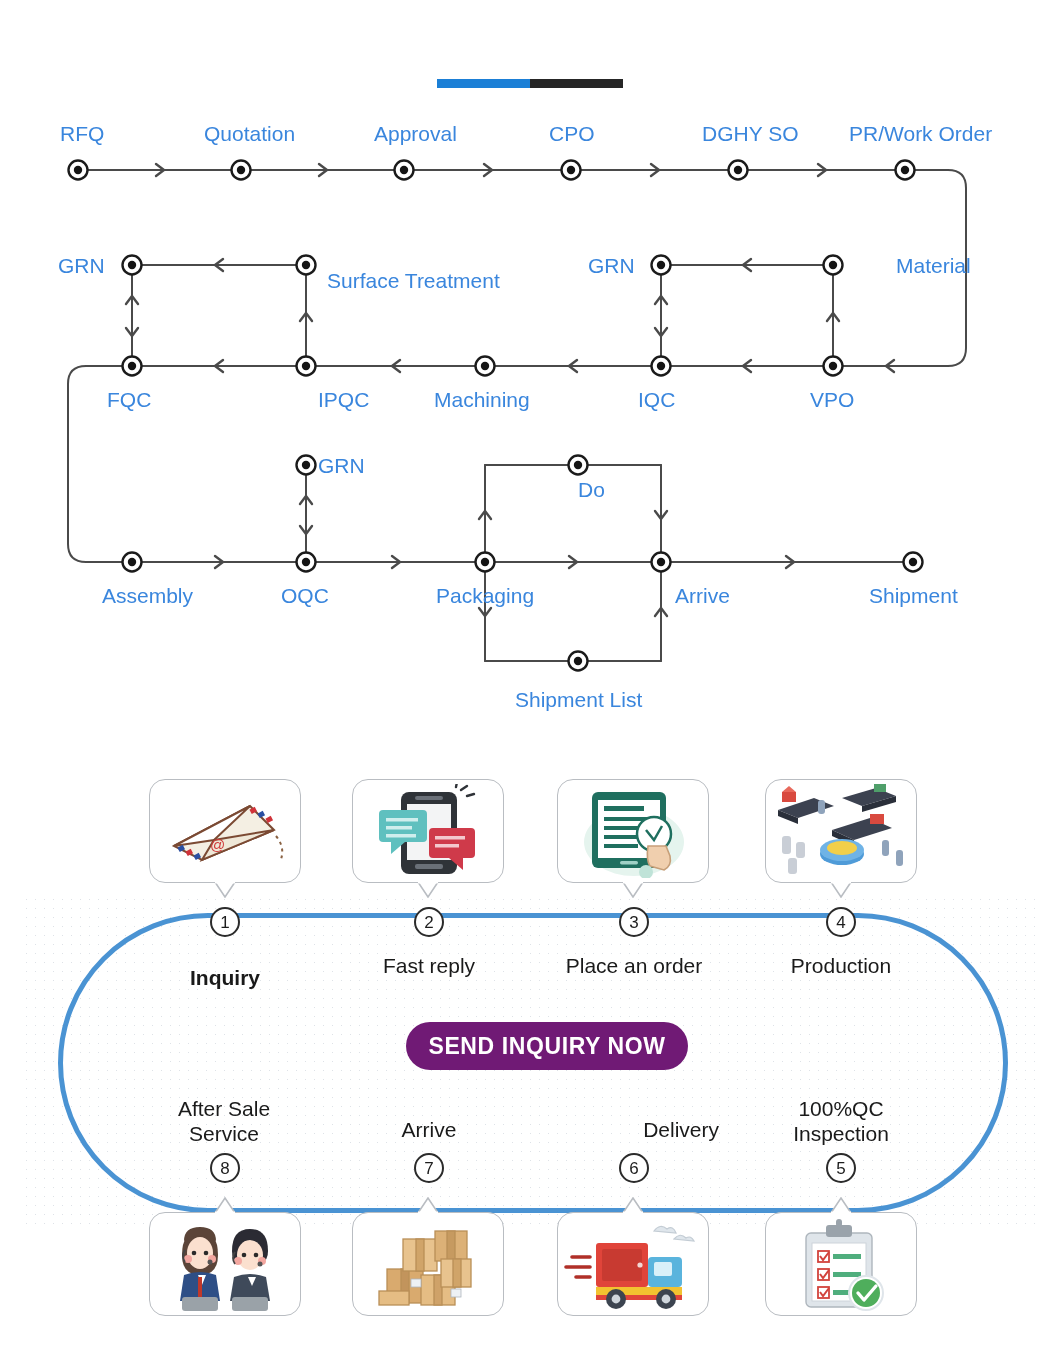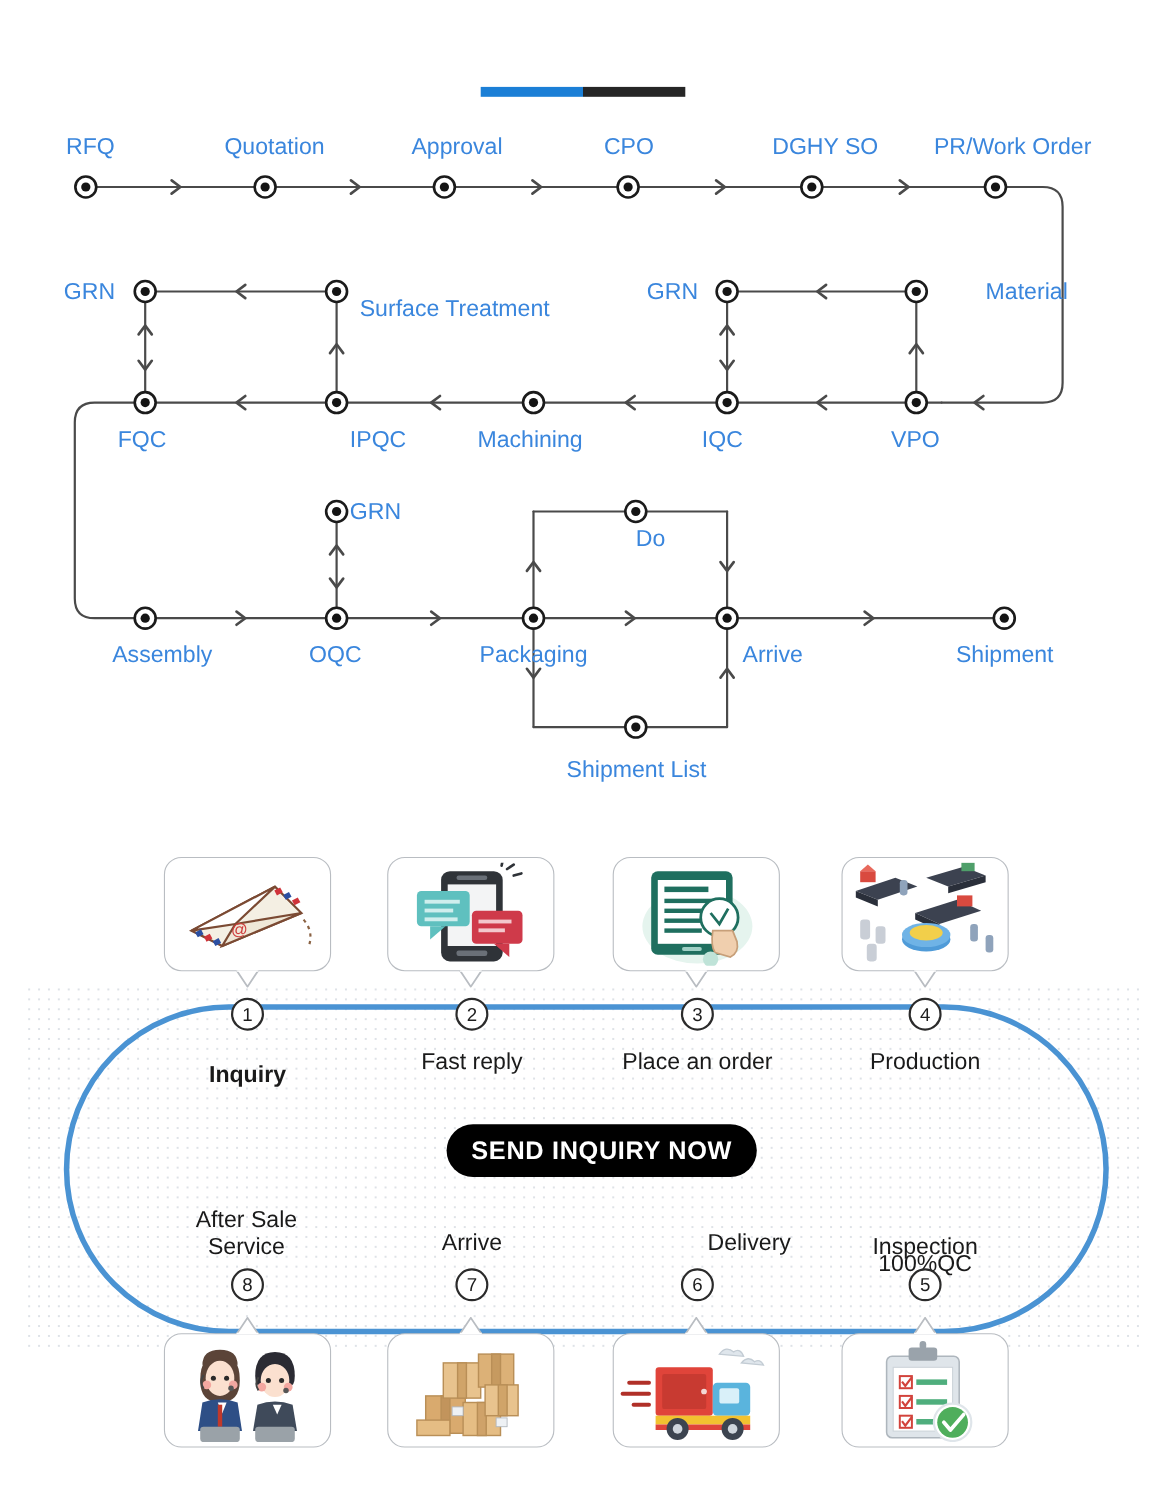--- a/index.html
+++ b/index.html
@@ -67,21 +67,21 @@
 
   .steplabel{
     position:absolute;text-align:center;color:#1a1a1a;
     font-size:21px;line-height:25px;white-space:nowrap;z-index:4;
     font-family:"Liberation Sans", sans-serif;
   }
   .steplabel.b{font-weight:bold;}
 
   .cta{
     position:absolute;left:406px;top:1022px;width:282px;height:48px;
-    background:#000000;border-radius:26px;
+    background:#701a75;border-radius:26px;
     color:#ffffff;font-size:23px;font-weight:bold;letter-spacing:.6px;
     text-align:center;line-height:48px;z-index:6;
     font-family:"Liberation Sans", sans-serif;
   }
 </style>
 </head>
 <body>
 
 <div id="root">
 
@@ -378,21 +378,21 @@
 
     <div class="steplabel b" style="left:140px;top:198px;width:170px;margin-top:12px;">Inquiry</div>
     <div class="steplabel" style="left:344px;top:198px;width:170px;">Fast reply</div>
     <div class="steplabel" style="left:549px;top:198px;width:170px;">Place an order</div>
     <div class="steplabel" style="left:756px;top:198px;width:170px;">Production</div>
 
     <div class="steplabel" style="left:139px;top:341px;width:170px;">After Sale</div>
     <div class="steplabel" style="left:139px;top:366px;width:170px;">Service</div>
     <div class="steplabel" style="left:344px;top:362px;width:170px;">Arrive</div>
     <div class="steplabel" style="left:549px;top:362px;width:170px;text-align:right;">Delivery</div>
-    <div class="steplabel" style="left:756px;top:341px;width:170px;margin-top:40px;">100%QC</div>
+    <div class="steplabel" style="left:756px;top:341px;width:170px;">100%QC</div>
     <div class="steplabel" style="left:756px;top:366px;width:170px;">Inspection</div>
 
     <div class="num" style="left:210px;top:398px;">8</div>
     <div class="num" style="left:414px;top:398px;">7</div>
     <div class="num" style="left:619px;top:398px;">6</div>
     <div class="num" style="left:826px;top:398px;">5</div>
 
     <div class="card bot" style="left:149px;top:457px;">
       <div class="art">
         <svg width="144" height="96" viewBox="0 0 144 96">

